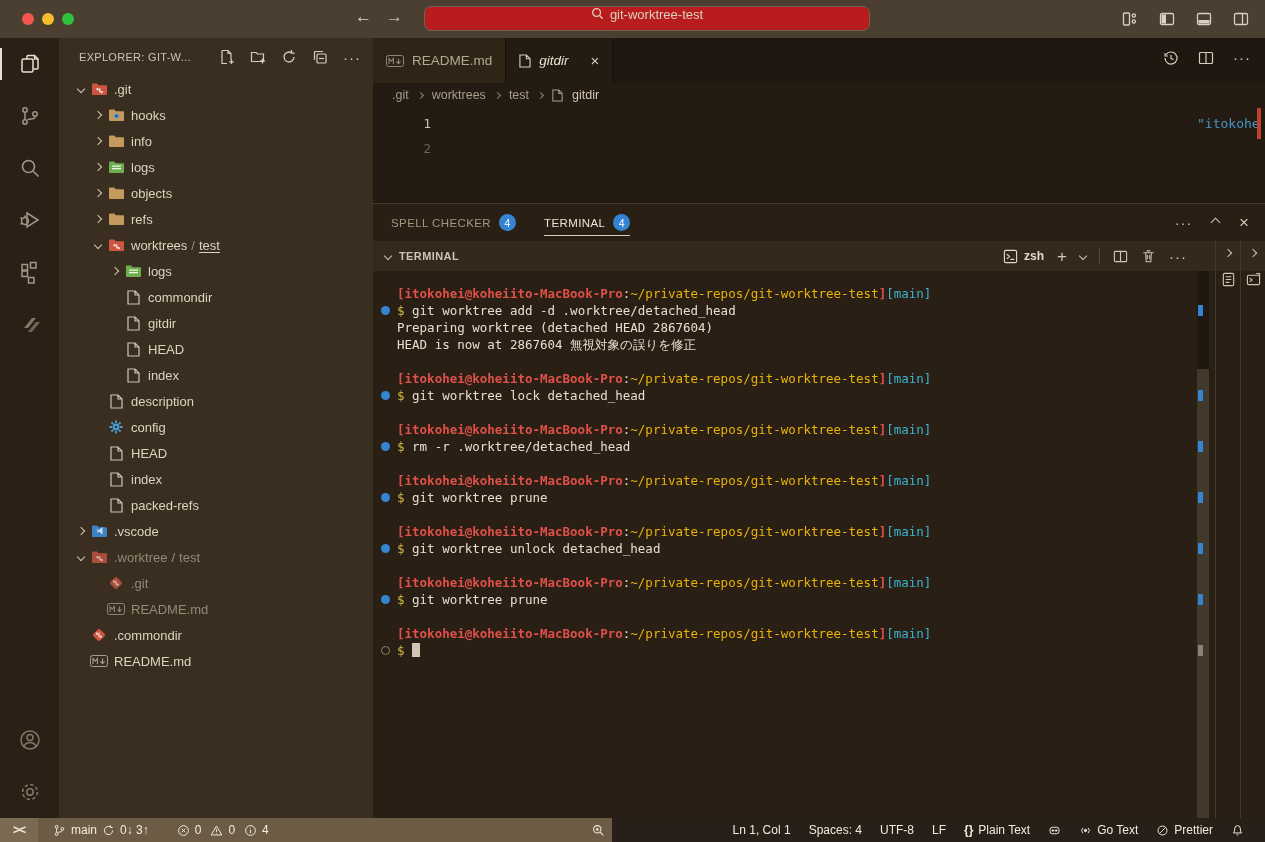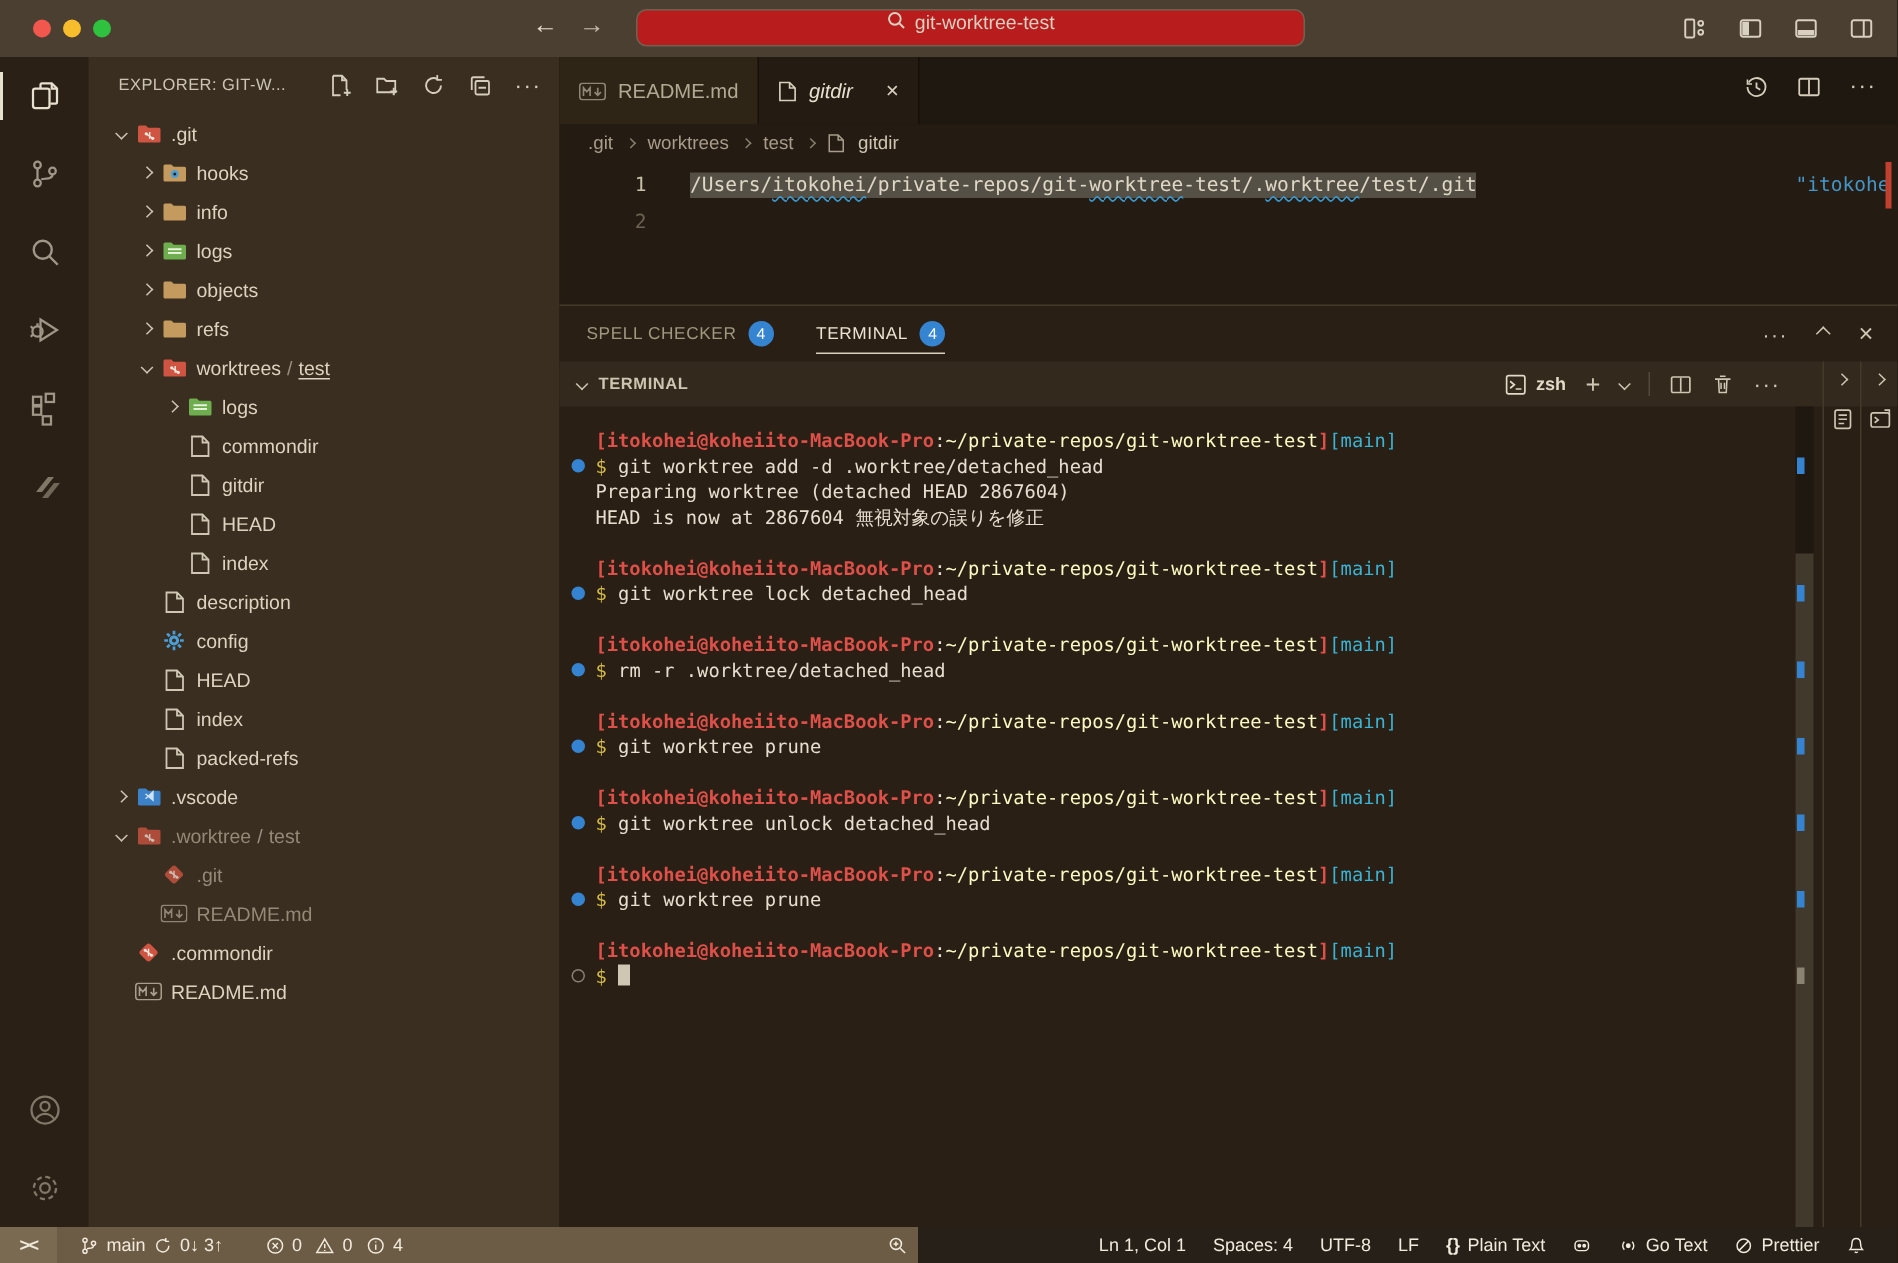--- a/index.html
+++ b/index.html
@@ -94,21 +94,21 @@
 
   .term-body { position:absolute; top:67px; left:0; right:68px; bottom:0; overflow:hidden;
     font-family:"DejaVu Sans Mono",monospace; font-size:12.5px; line-height:17px;
     color:#e6dfcf; padding:14px 0 0 24px; white-space:pre; }
   .tline { position:relative; height:17px; }
   .deco { position:absolute; left:-16px; top:4px; width:9px; height:9px; border-radius:50%; }
   .deco.filled { background:#3584d2; }
   .deco.hollow { border:1.4px solid #8a8272; }
   .p-red { color:#e0504a; font-weight:bold; }
   .p-wh  { color:#e6dfcf; }
-  .p-grn { color:#fef9c3; }
+  .p-grn { color:#eab308; }
   .p-cyn { color:#3ab3d4; }
   .p-yel { color:#d3ba45; }
   .cursor-block { display:inline-block; width:8px; height:14px; background:#cfc6b4; vertical-align:-2px; }
 
   .term-scroll { position:absolute; top:67px; right:56px; width:12px; bottom:0; background:#1f1811; }
   .term-thumb { position:absolute; left:0; right:0; top:98px; bottom:0; background:rgba(150,137,112,.30); }
   .smark { position:absolute; left:1px; width:5px; height:11px; background:#3584d2; }
   .smark.gray { background:#8a8272; }
 
   .term-side { position:absolute; top:37px; right:0; width:50px; bottom:0; display:flex; }
@@ -549,21 +549,20 @@
   <span class="bc-file-icon">
       <svg viewBox="0 0 13 15">
         <path d="M1 1 H8 L12 5 V14 H1 Z M8 1 V5 H12" fill="none" stroke="#a79d8a" stroke-width="1.2"></path>
       </svg>
     </span>
   <span style="color:#cfc6b2">gitdir</span>
 </div>
 <div class="code-area">
   <div class="lnum cur" style="top:4px">1</div>
   <div class="lnum" style="top:29px">2</div>
-  <div class="codeline" style="top:4px" id="codeline1"><span class="sel"><span>/Users/</span><span class="sq">itokohei</span><span>/private-repos/git-</span><span class="sq">worktree</span><span>-test/.</span><span class="sq">worktree</span><span>/test/.git</span></span></div>
   <div class="inline-hint" style="top:4px">"itokohe</div>
   <div class="ovr-mark"></div>
 </div>
 
 <div class="panel">
   <div class="panel-tabs">
     <div class="ptab">
       <span>SPELL CHECKER</span>
       <span class="badge">4</span>
     </div>

